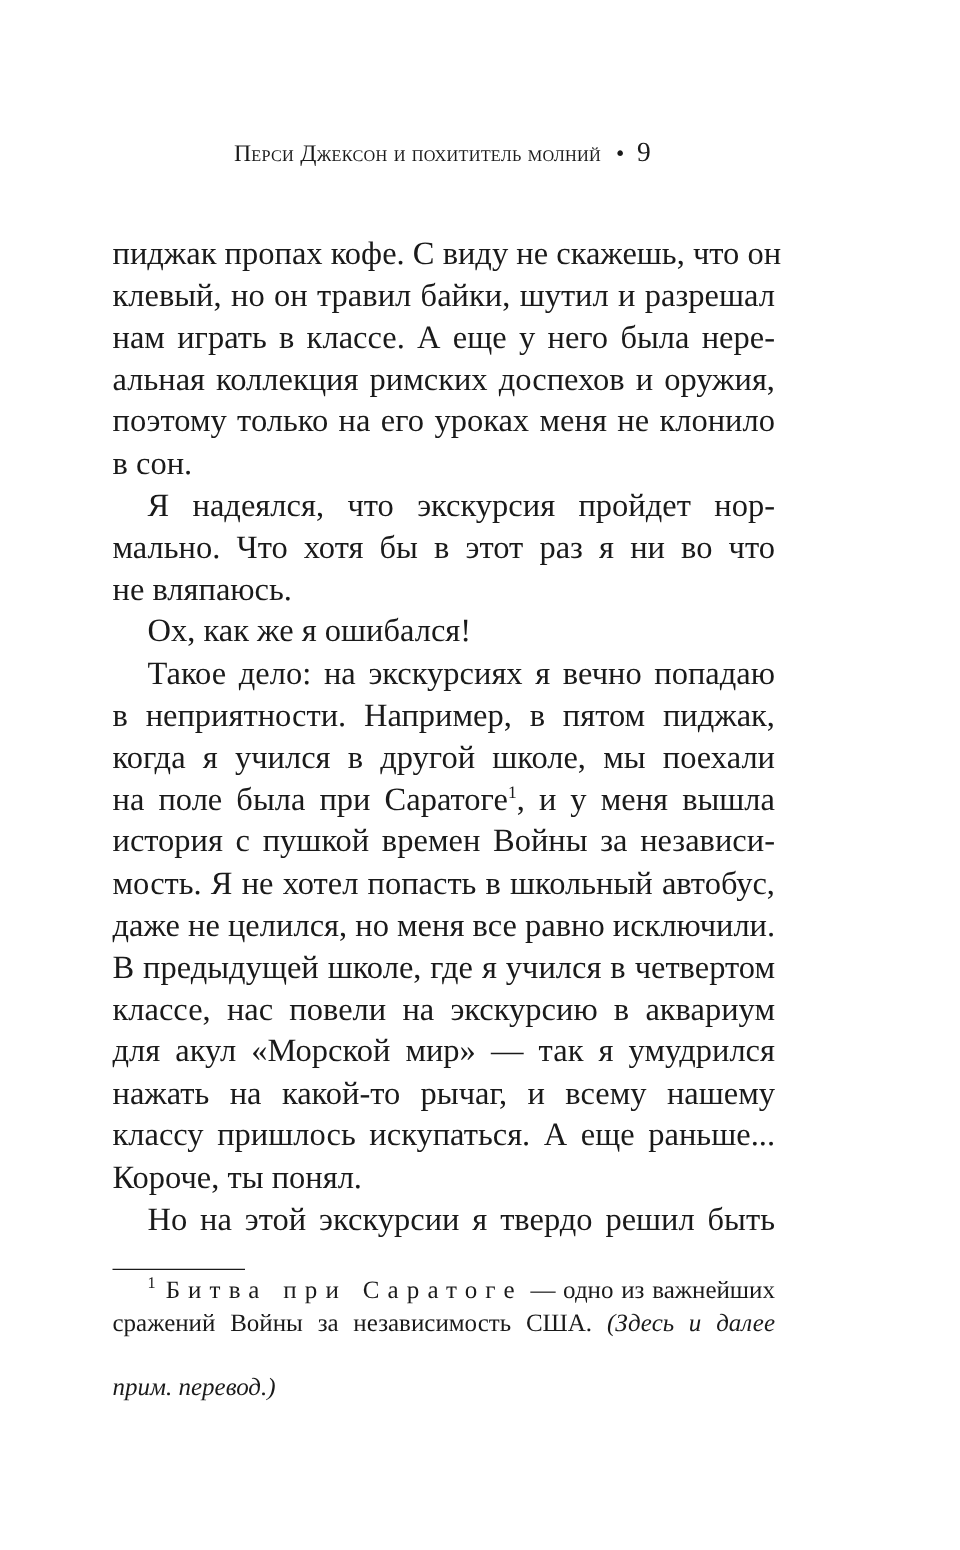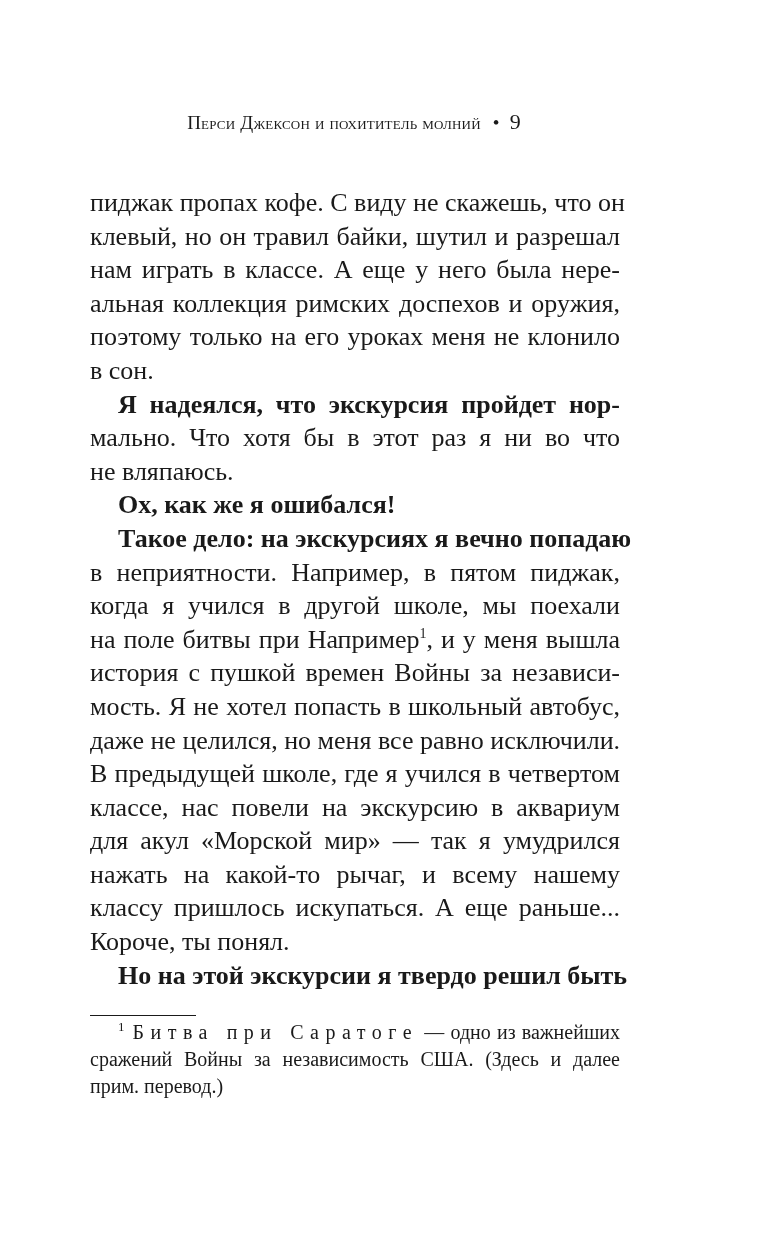--- a/index.html
+++ b/index.html
@@ -48,21 +48,20 @@
     height: 33.6px;
     white-space: nowrap;
     text-align: justify;
     text-align-last: justify;
   }
   .line.last {
     text-align-last: left;
   }
   .line.indent {
     padding-left: 28px;
-    font-weight: bold;
   }
   sup.fnref {
     font-size: 14px;
     vertical-align: 10px;
     line-height: 0;
   }
   .footnote-rule {
     position: absolute;
     top: 1015px;
     left: 90px;
@@ -94,20 +93,22 @@
   .fn-marker {
     font-size: 13px;
     vertical-align: 8px;
     line-height: 0;
     margin-right: 8px;
   }
   .spaced {
     letter-spacing: 6.5px;
   }
   .italic {
+    font-style: italic;
+    margin-top: 24px;
   }
 </style>
 </head>
 <body>
 
 <header class="running-head">
   <span>Перси Джексон и похититель молний</span><span class="bullet">•</span><span class="pageno">9</span>
 </header>
 
 <main class="body-text">
@@ -128,21 +129,21 @@
   </div>
 
   <div>
     <span class="line indent last">Ох, как же я ошибался!</span>
   </div>
 
   <div>
     <span class="line indent">Такое дело: на экскурсиях я вечно попадаю</span>
     <span class="line">в неприятности. Например, в пятом пиджак,</span>
     <span class="line">когда я учился в другой школе, мы поехали</span>
-    <span class="line"><span>на поле битвы при Например</span><sup class="fnref">1</sup><span>, и у меня вышла</span></span>
+    <span class="line"><span>на поле была при Саратоге</span><sup class="fnref">1</sup><span>, и у меня вышла</span></span>
     <span class="line">история с пушкой времен Войны за независи-</span>
     <span class="line">мость. Я не хотел попасть в школьный автобус,</span>
     <span class="line">даже не целился, но меня все равно исключили.</span>
     <span class="line">В предыдущей школе, где я учился в четвертом</span>
     <span class="line">классе, нас повели на экскурсию в аквариум</span>
     <span class="line">для акул «Морской мир» — так я умудрился</span>
     <span class="line">нажать на какой-то рычаг, и всему нашему</span>
     <span class="line">классу пришлось искупаться. А еще раньше...</span>
     <span class="line last">Короче, ты понял.</span>
   </div>

